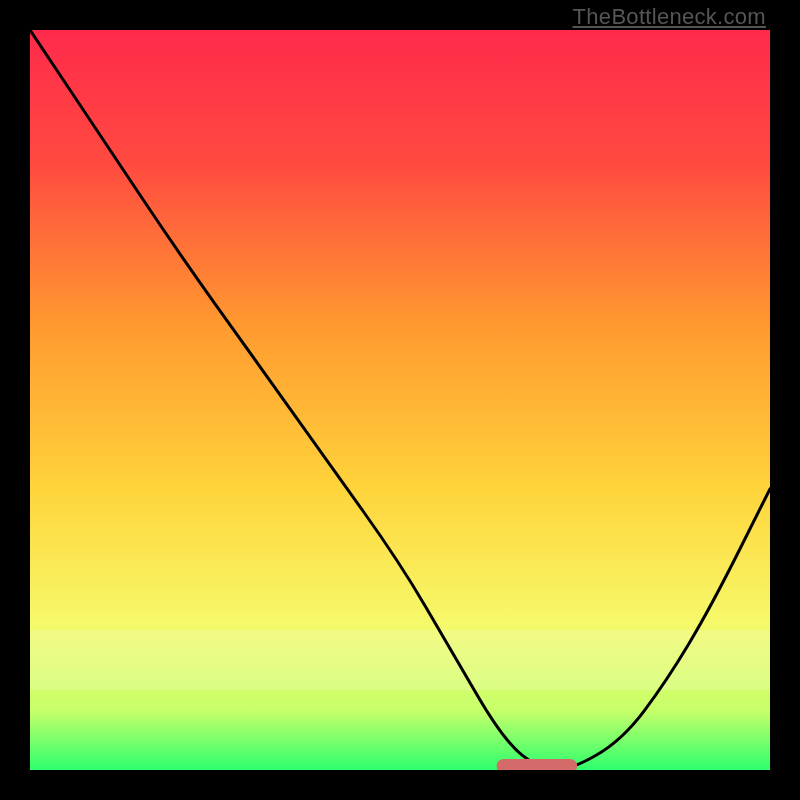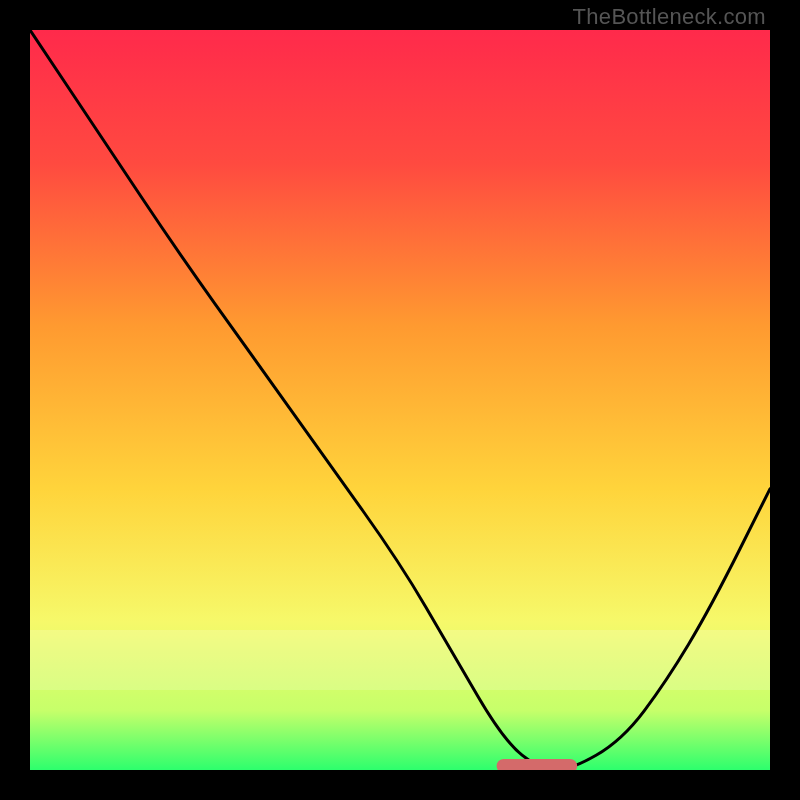--- a/index.html
+++ b/index.html
@@ -27,20 +27,21 @@
     height: 740px;
   }
   .watermark {
     position: absolute;
     top: 4px;
     right: 34px;
     color: #555;
     font-size: 22px;
     font-weight: 500;
     letter-spacing: 0.3px;
+    text-decoration: underline;
   }
 </style>
 </head>
 <body>
 
 <div class="watermark">TheBottleneck.com</div>
 
 <div class="frame">
   <svg class="plot-area" viewBox="0 0 740 740" preserveAspectRatio="none">
     <defs>

